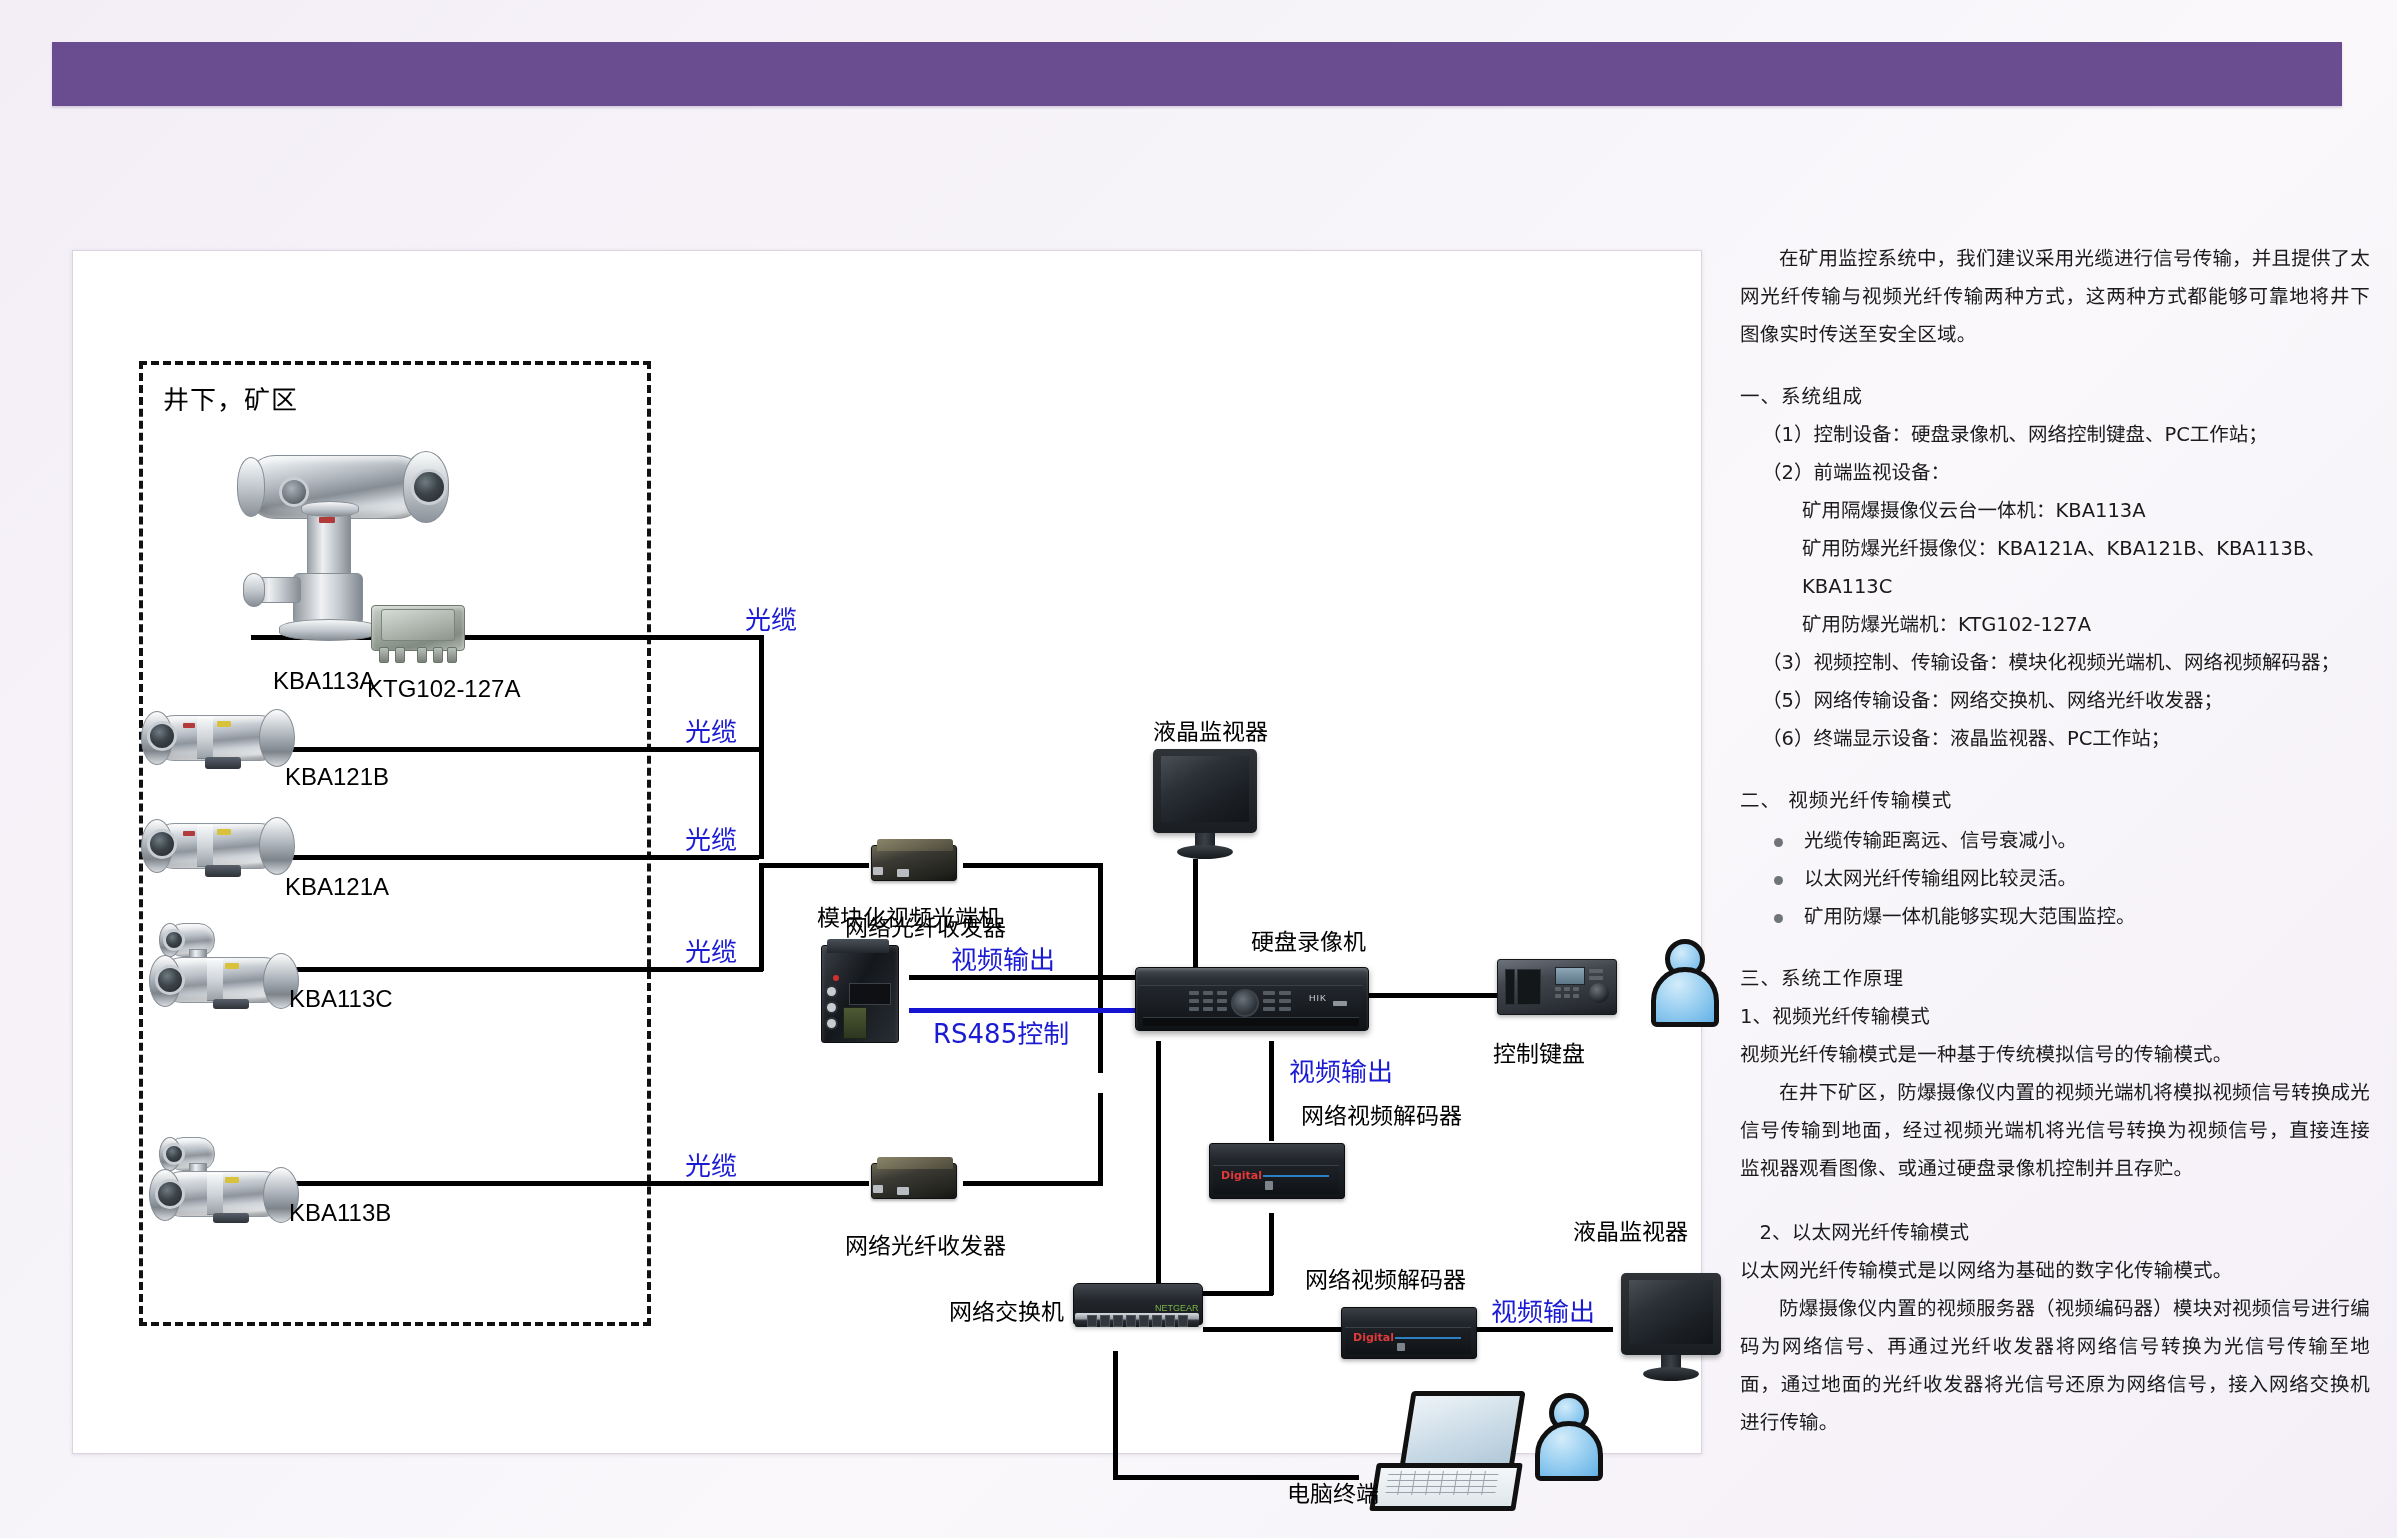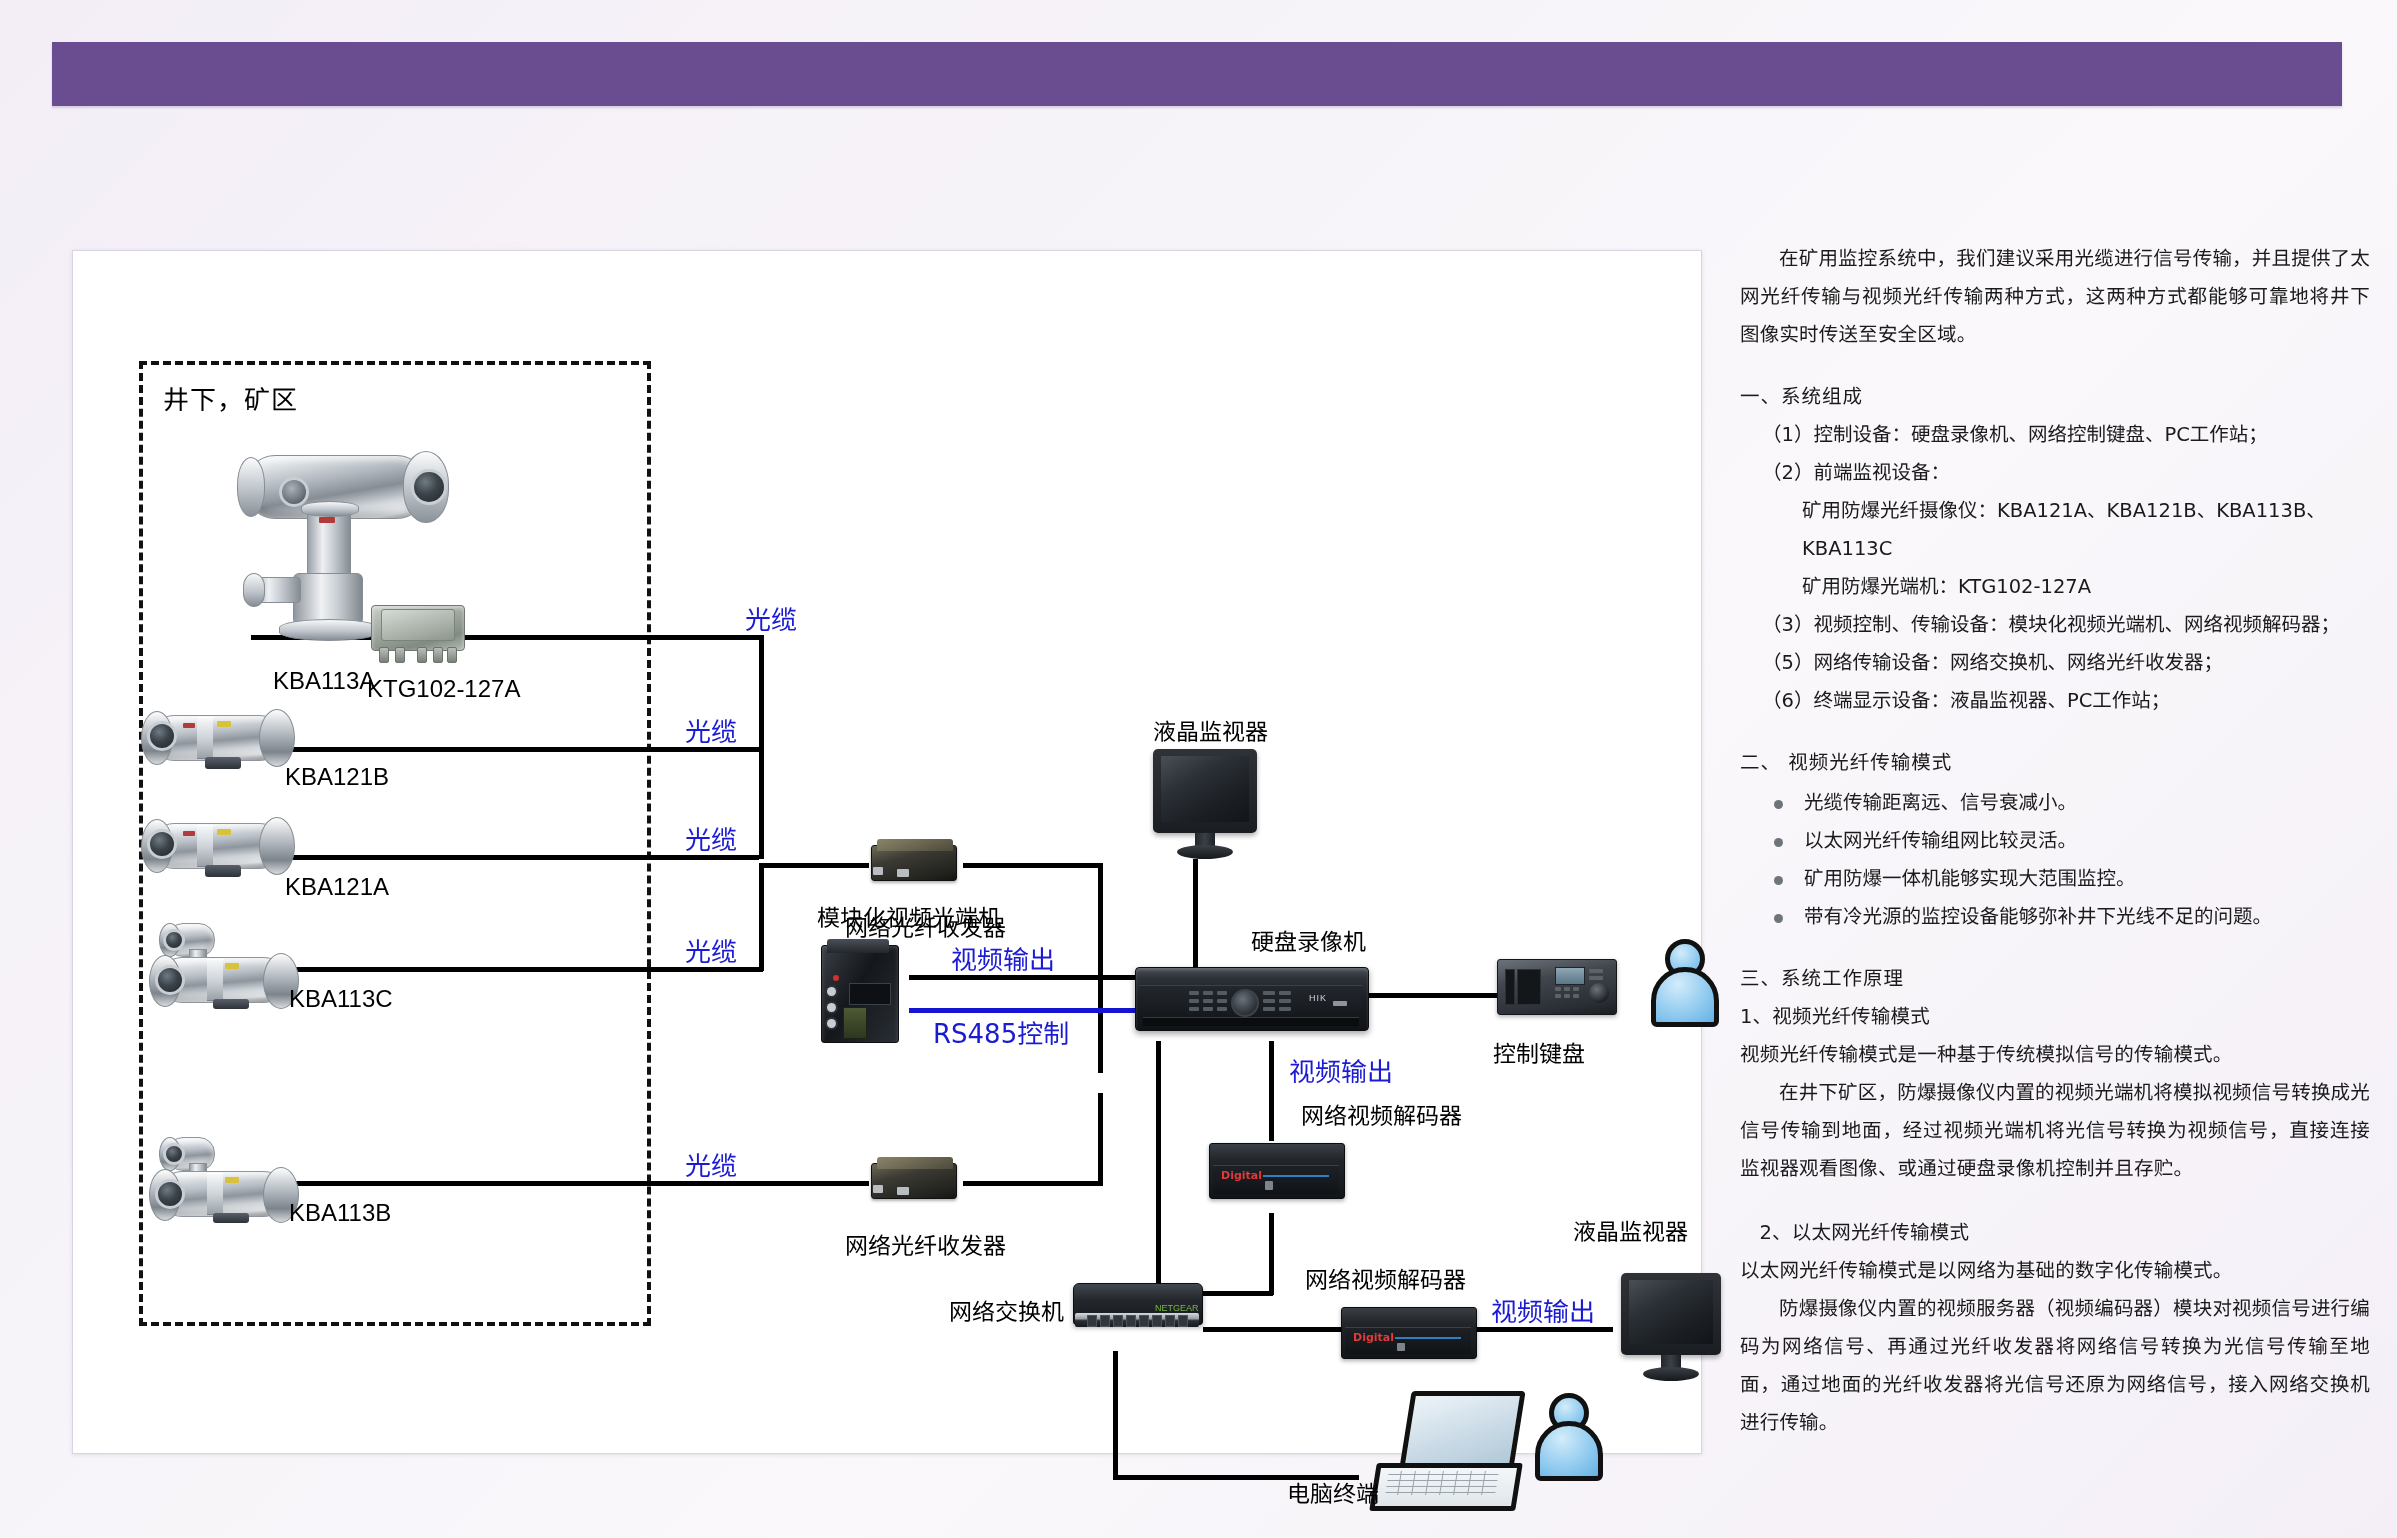--- a/index.html
+++ b/index.html
@@ -561,32 +561,32 @@
 </div>
 
 <div id="text-col">
 
 
   <p class="para indent">在矿用监控系统中，我们建议采用光缆进行信号传输，并且提供了太网光纤传输与视频光纤传输两种方式，这两种方式都能够可靠地将井下图像实时传送至安全区域。</p>
 
   <p class="sec-h">一、系统组成</p>
   <p class="sub">（1）控制设备：硬盘录像机、网络控制键盘、PC工作站；</p>
   <p class="sub">（2）前端监视设备：</p>
+  <p class="sub2">矿用隔爆摄像仪云台一体机：KBA113A</p>
   <p class="sub2">矿用防爆光纤摄像仪：KBA121A、KBA121B、KBA113B、KBA113C</p>
   <p class="sub2">矿用防爆光端机：KTG102-127A</p>
   <p class="sub">（3）视频控制、传输设备：模块化视频光端机、网络视频解码器；</p>
   <p class="sub">（5）网络传输设备：网络交换机、网络光纤收发器；</p>
   <p class="sub">（6）终端显示设备：液晶监视器、PC工作站；</p>
 
   <p class="sec-h">二、 视频光纤传输模式</p>
   <ul class="bullets">
     <li>光缆传输距离远、信号衰减小。</li>
     <li>以太网光纤传输组网比较灵活。</li>
     <li>矿用防爆一体机能够实现大范围监控。</li>
-    <li>带有冷光源的监控设备能够弥补井下光线不足的问题。</li>
   </ul>
 
   <p class="sec-h">三、系统工作原理</p>
   <p class="para">1、视频光纤传输模式</p>
   <p class="para">视频光纤传输模式是一种基于传统模拟信号的传输模式。</p>
   <p class="para indent">在井下矿区，防爆摄像仪内置的视频光端机将模拟视频信号转换成光信号传输到地面，经过视频光端机将光信号转换为视频信号，直接连接监视器观看图像、或通过硬盘录像机控制并且存贮。</p>
   <div class="gap"></div>
   <p class="para" style="text-indent:1em;">2、以太网光纤传输模式</p>
   <p class="para">以太网光纤传输模式是以网络为基础的数字化传输模式。</p>
   <p class="para indent">防爆摄像仪内置的视频服务器（视频编码器）模块对视频信号进行编码为网络信号、再通过光纤收发器将网络信号转换为光信号传输至地面，通过地面的光纤收发器将光信号还原为网络信号，接入网络交换机进行传输。</p>

